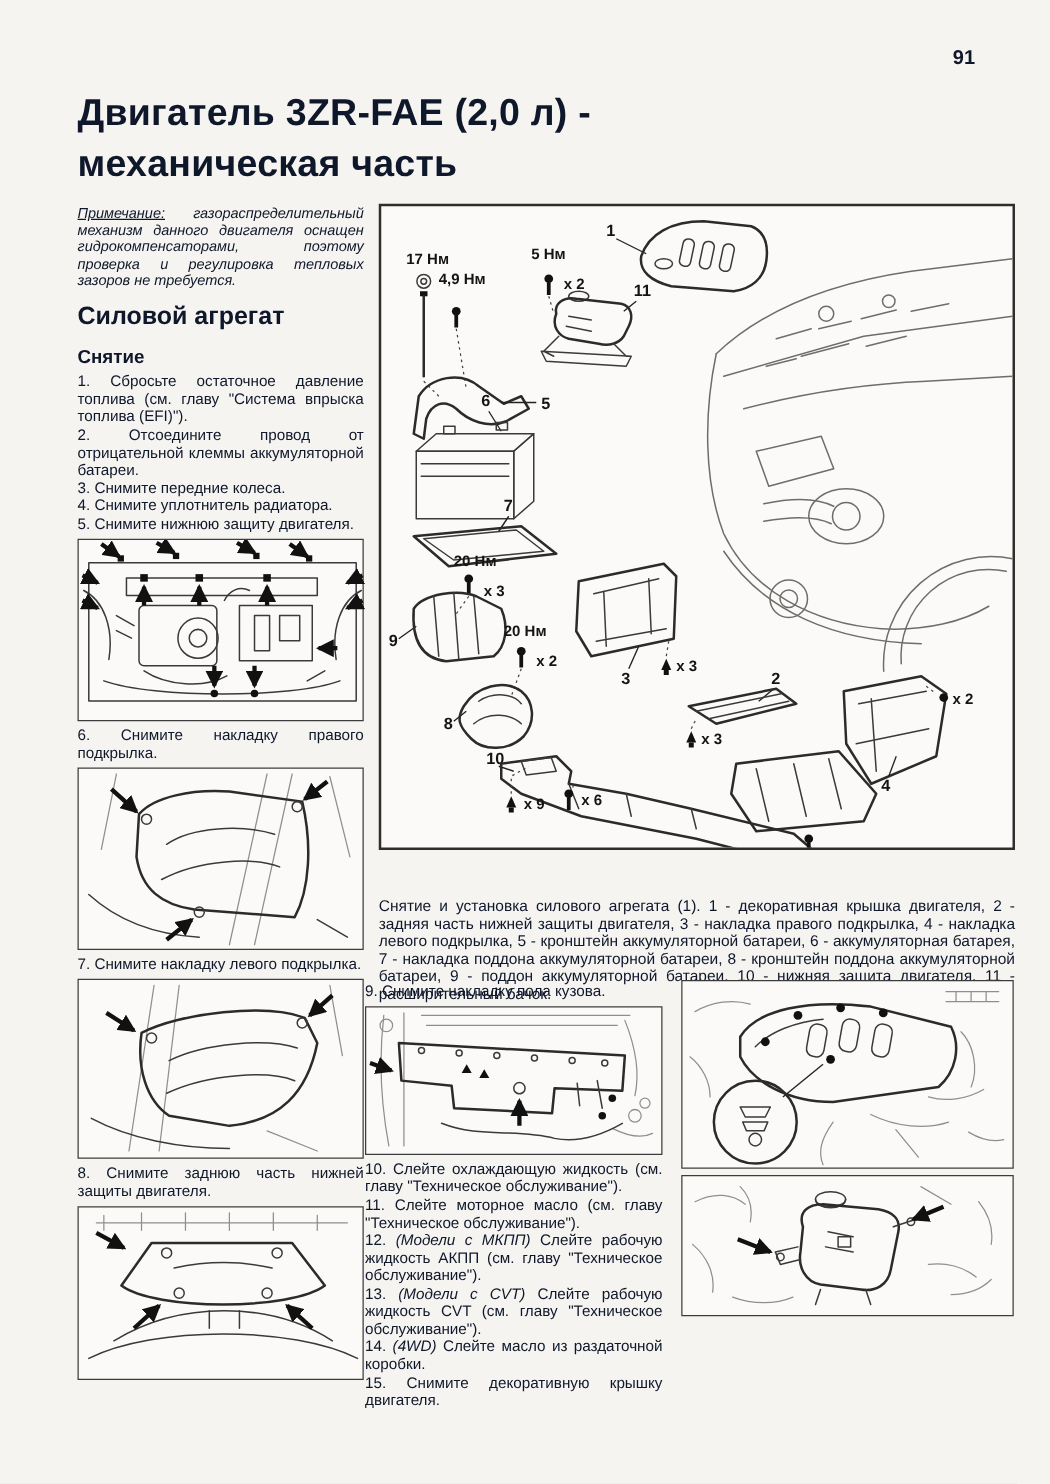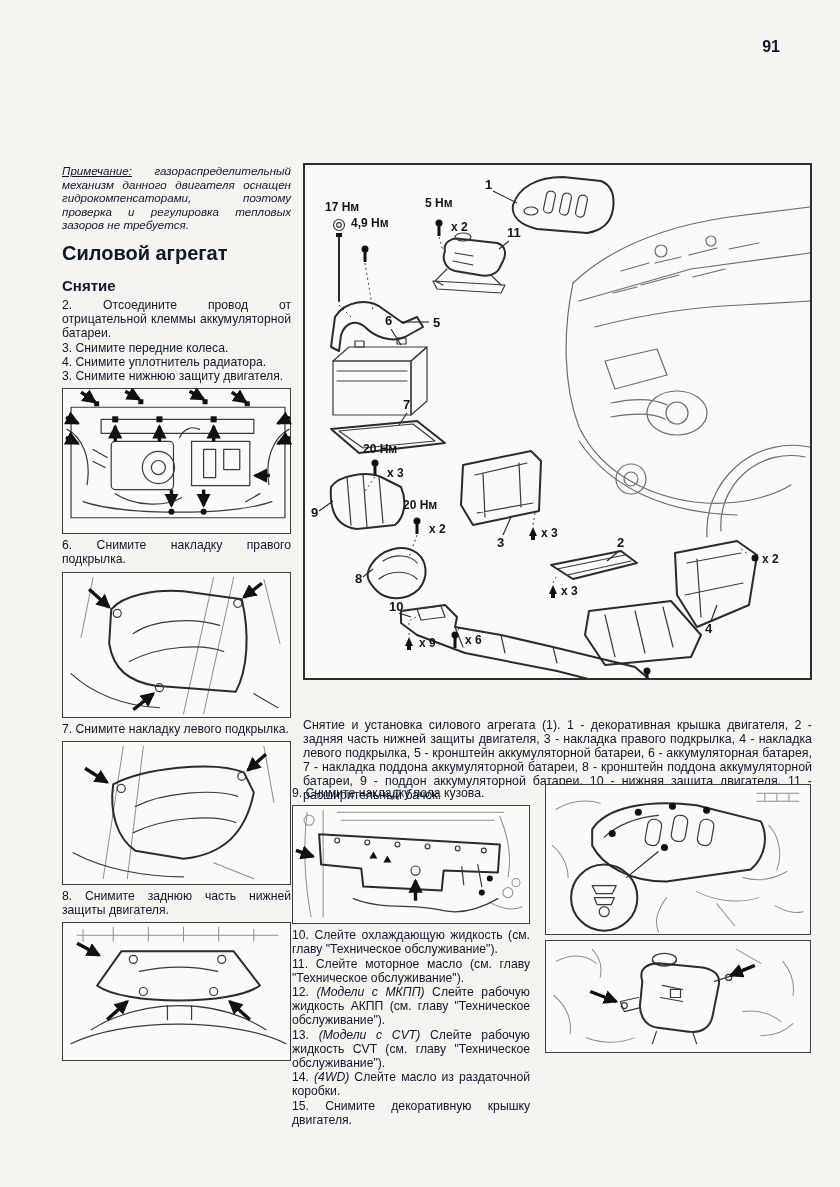--- a/index.html
+++ b/index.html
@@ -50,31 +50,33 @@
     <g id="clip">
         <path d="M-4,3 H4 L0,-6 Z" fill="#111"></path>
         <rect x="-2" y="3" width="4" height="4" fill="#111"></rect>
       </g>
   </defs>
 </svg>
 
 <div class="page">
 
   <div class="pageno">91</div>
+  <h1 class="title">Двигатель 3ZR-FAE (2,0 л) - механическая часть</h1>
 
   <div class="leftcol">
     <p class="note"><span class="nl">Примечание:</span><span> газораспределительный механизм данного двигателя оснащен гидрокомпенсаторами, поэтому проверка и регулировка тепловых зазоров не требуется.</span></p>
 
     <div class="h2">Силовой агрегат</div>
     <div class="h3">Снятие</div>
 
+    <p class="step">1. Сбросьте остаточное давление топлива (см. главу "Система впрыска топлива (EFI)").</p>
     <p class="step">2. Отсоедините провод от отрицательной клеммы аккумуляторной батареи.</p>
     <p class="step">3. Снимите передние колеса.</p>
     <p class="step">4. Снимите уплотнитель радиатора.</p>
-    <p class="step">3. Снимите нижнюю защиту двигателя.</p>
+    <p class="step">5. Снимите нижнюю защиту двигателя.</p>
 
     <div class="fig">
       <svg viewBox="0 0 229 143" width="230" height="144">
         <g class="ink">
           <path d="M8,18 H221 M8,18 V128 M221,18 V128 M8,128 H221"></path>
           <path d="M4,40 C20,48 28,70 24,95 M225,40 C209,48 201,70 205,95"></path>
           <rect x="38" y="30" width="152" height="14"></rect>
           <rect x="48" y="52" width="62" height="48" rx="4"></rect>
           <circle cx="95" cy="78" r="16"></circle>
             <circle cx="95" cy="78" r="7"></circle>

